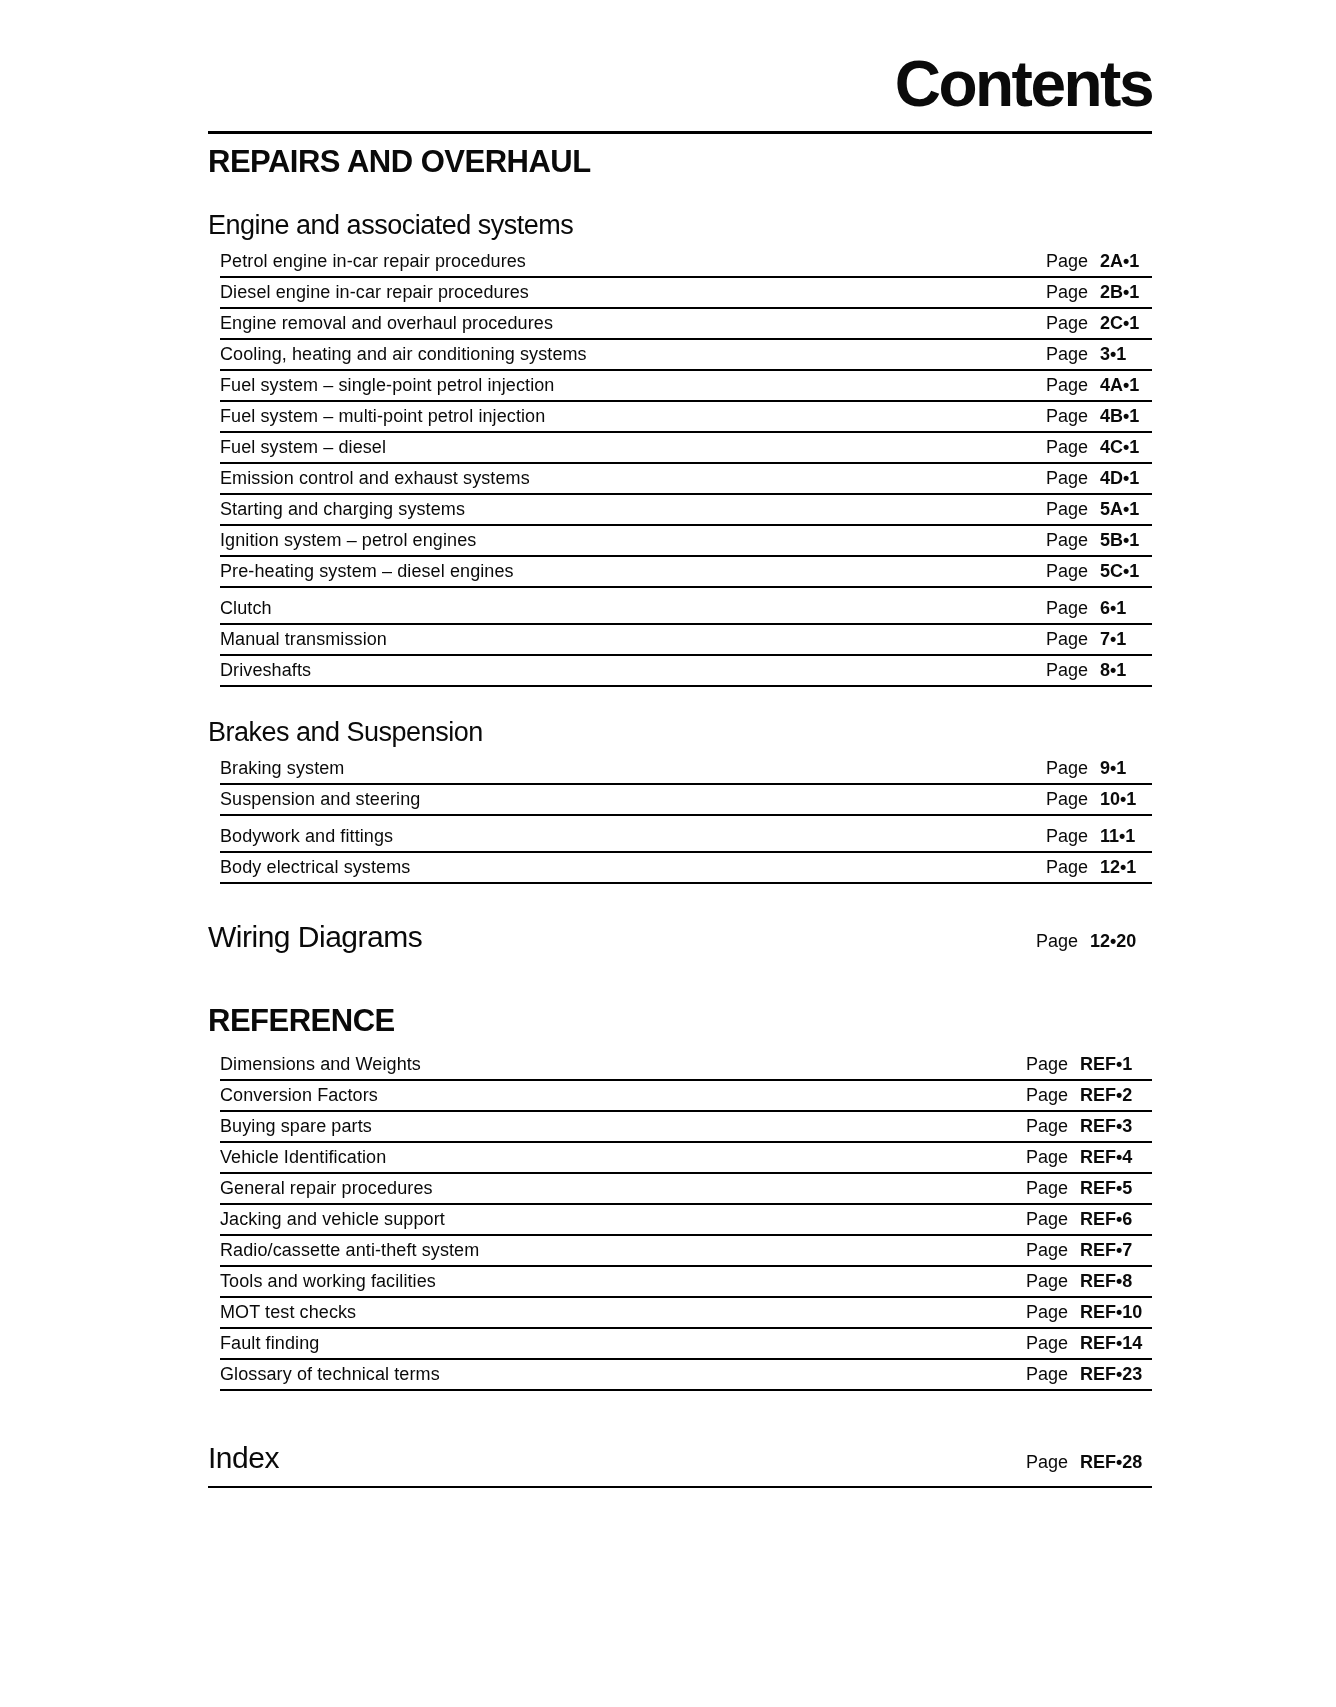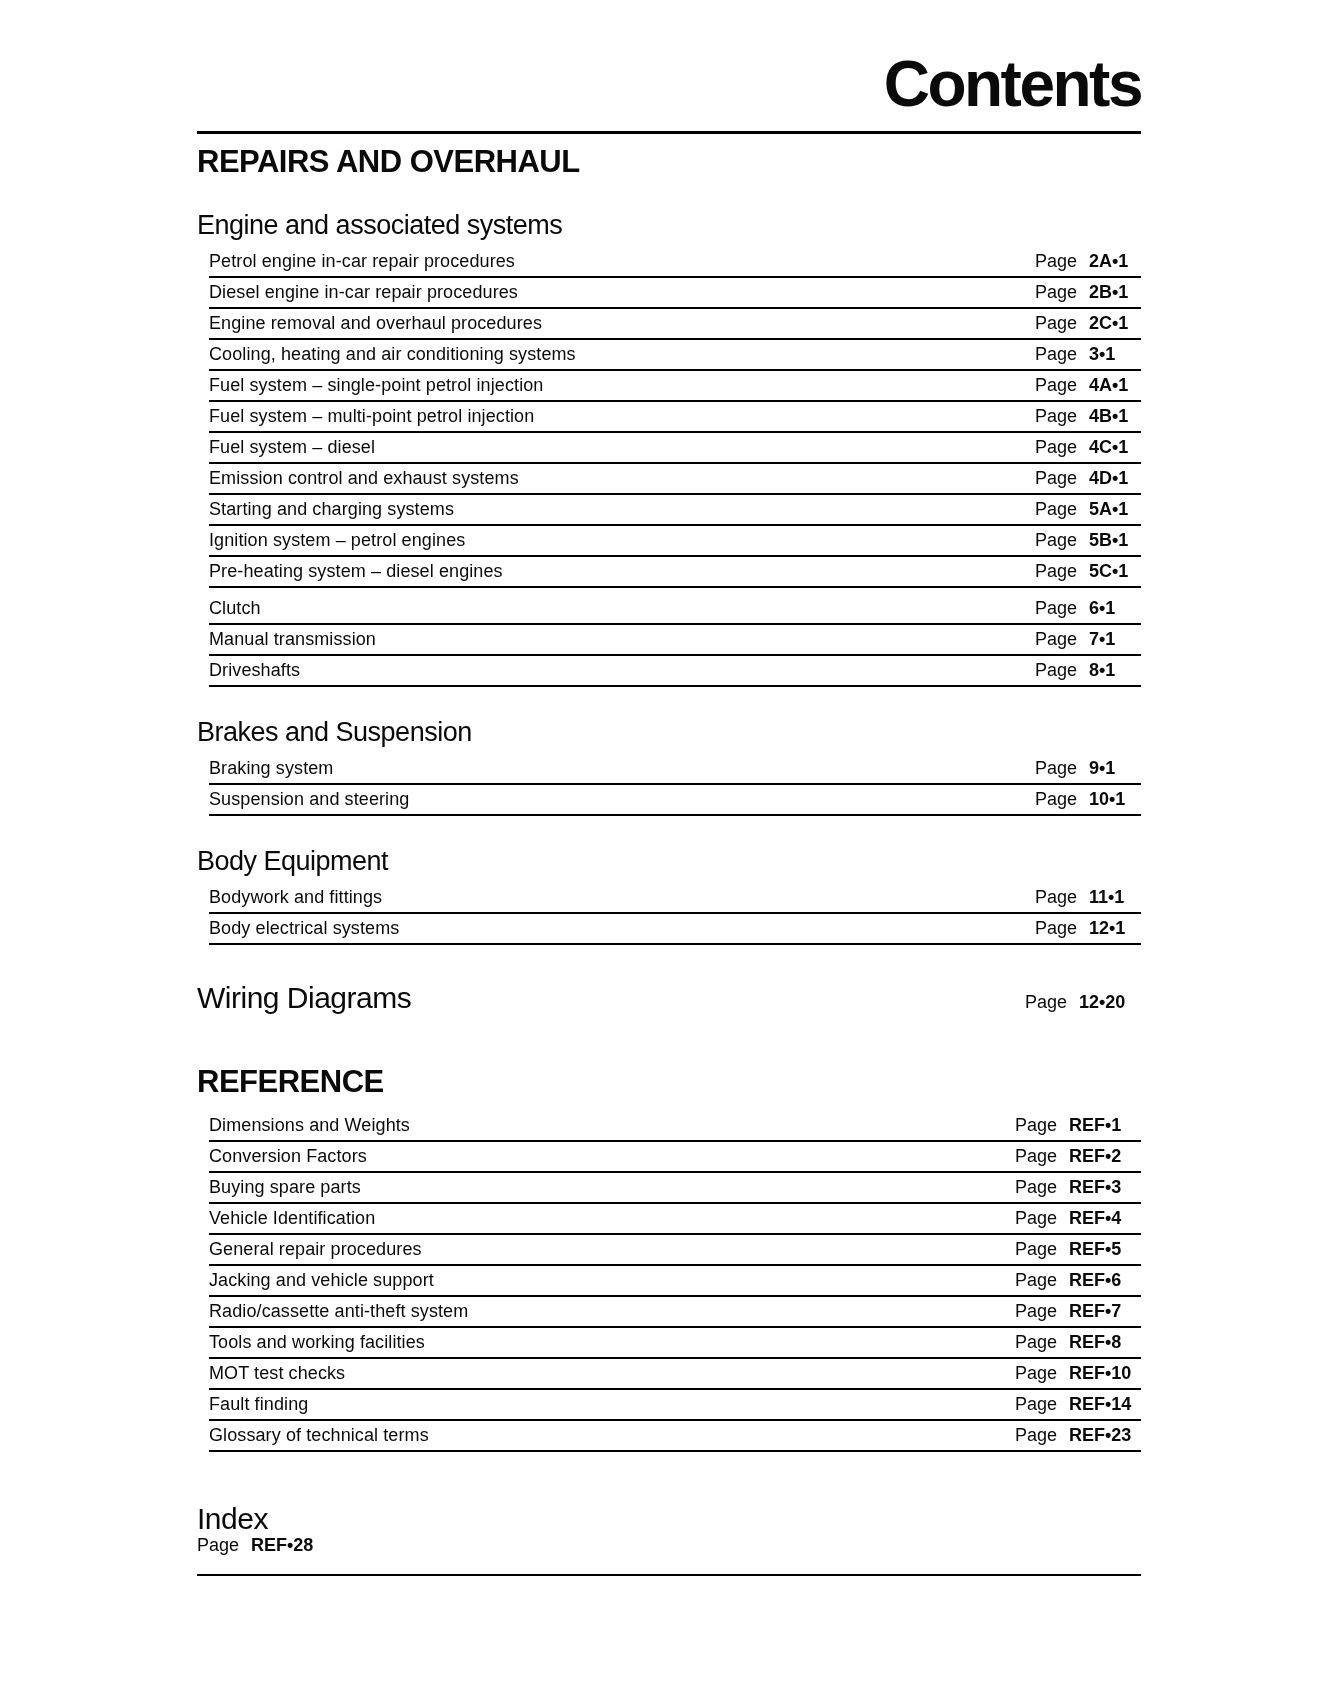--- a/index.html
+++ b/index.html
@@ -2,21 +2,21 @@
 <html><head>
 <meta charset="utf-8">
 <style>
   html, body { margin:0; padding:0; background:#ffffff; }
   body {
     width:1336px; height:1707px; position:relative;
     color:#0a0a0a;
     font-family:"Liberation Sans","DejaVu Sans",sans-serif;
     -webkit-font-smoothing:antialiased;
   }
-  .content { position:absolute; left:197px; top:0; width:944px; }
+  .content { position:absolute; left:208px; top:0; width:944px; }
 
   h1.page-title {
     margin:52px 0 0 0;
     text-align:right;
     font-size:64px; font-weight:bold; letter-spacing:-2.5px; line-height:1;
   }
   .title-rule { margin-top:15px; border-top:3px solid #000; height:0; }
 
   .banner {
     margin-top:10px;
@@ -42,21 +42,21 @@
   .num-w1 .num { width:52px; }
   .num-w2 .num { width:62px; }
   .num-w3 .num { width:72px; }
 
   .inline-row {
     display:flex; justify-content:space-between; align-items:baseline;
     margin-top:36px;
   }
   .inline-row .inline-title { font-size:30px; font-weight:400; letter-spacing:-0.5px; line-height:1.1; }
   .inline-row .pair { font-size:18px; }
-  .inline-row.underlined { border-bottom:2px solid #000; padding-bottom:18px;flex-direction:column; }
+  .inline-row.underlined { border-bottom:2px solid #000; padding-bottom:12px; }
   .inline-row.big-gap { margin-top:50px; }
   .banner.big-gap { margin-top:50px; }
 </style>
 </head>
 <body>
 
 <div class="page-root">
   <div class="content">
     <h1 class="page-title">Contents</h1>
     <div class="title-rule"></div>
@@ -175,21 +175,20 @@
             </span>
           </div>
           <div class="row num-w1">
             <span class="label">Suspension and steering</span>
             <span class="pair ">
               <span class="pageword">Page</span>
               <span class="num">10•1</span>
             </span>
           </div>
         </div>
-        <div class="group-title">Body Equipment</div>
         <div class="rows">
           <div class="row num-w1">
             <span class="label">Bodywork and fittings</span>
             <span class="pair ">
               <span class="pageword">Page</span>
               <span class="num">11•1</span>
             </span>
           </div>
           <div class="row num-w1">
             <span class="label">Body electrical systems</span>

